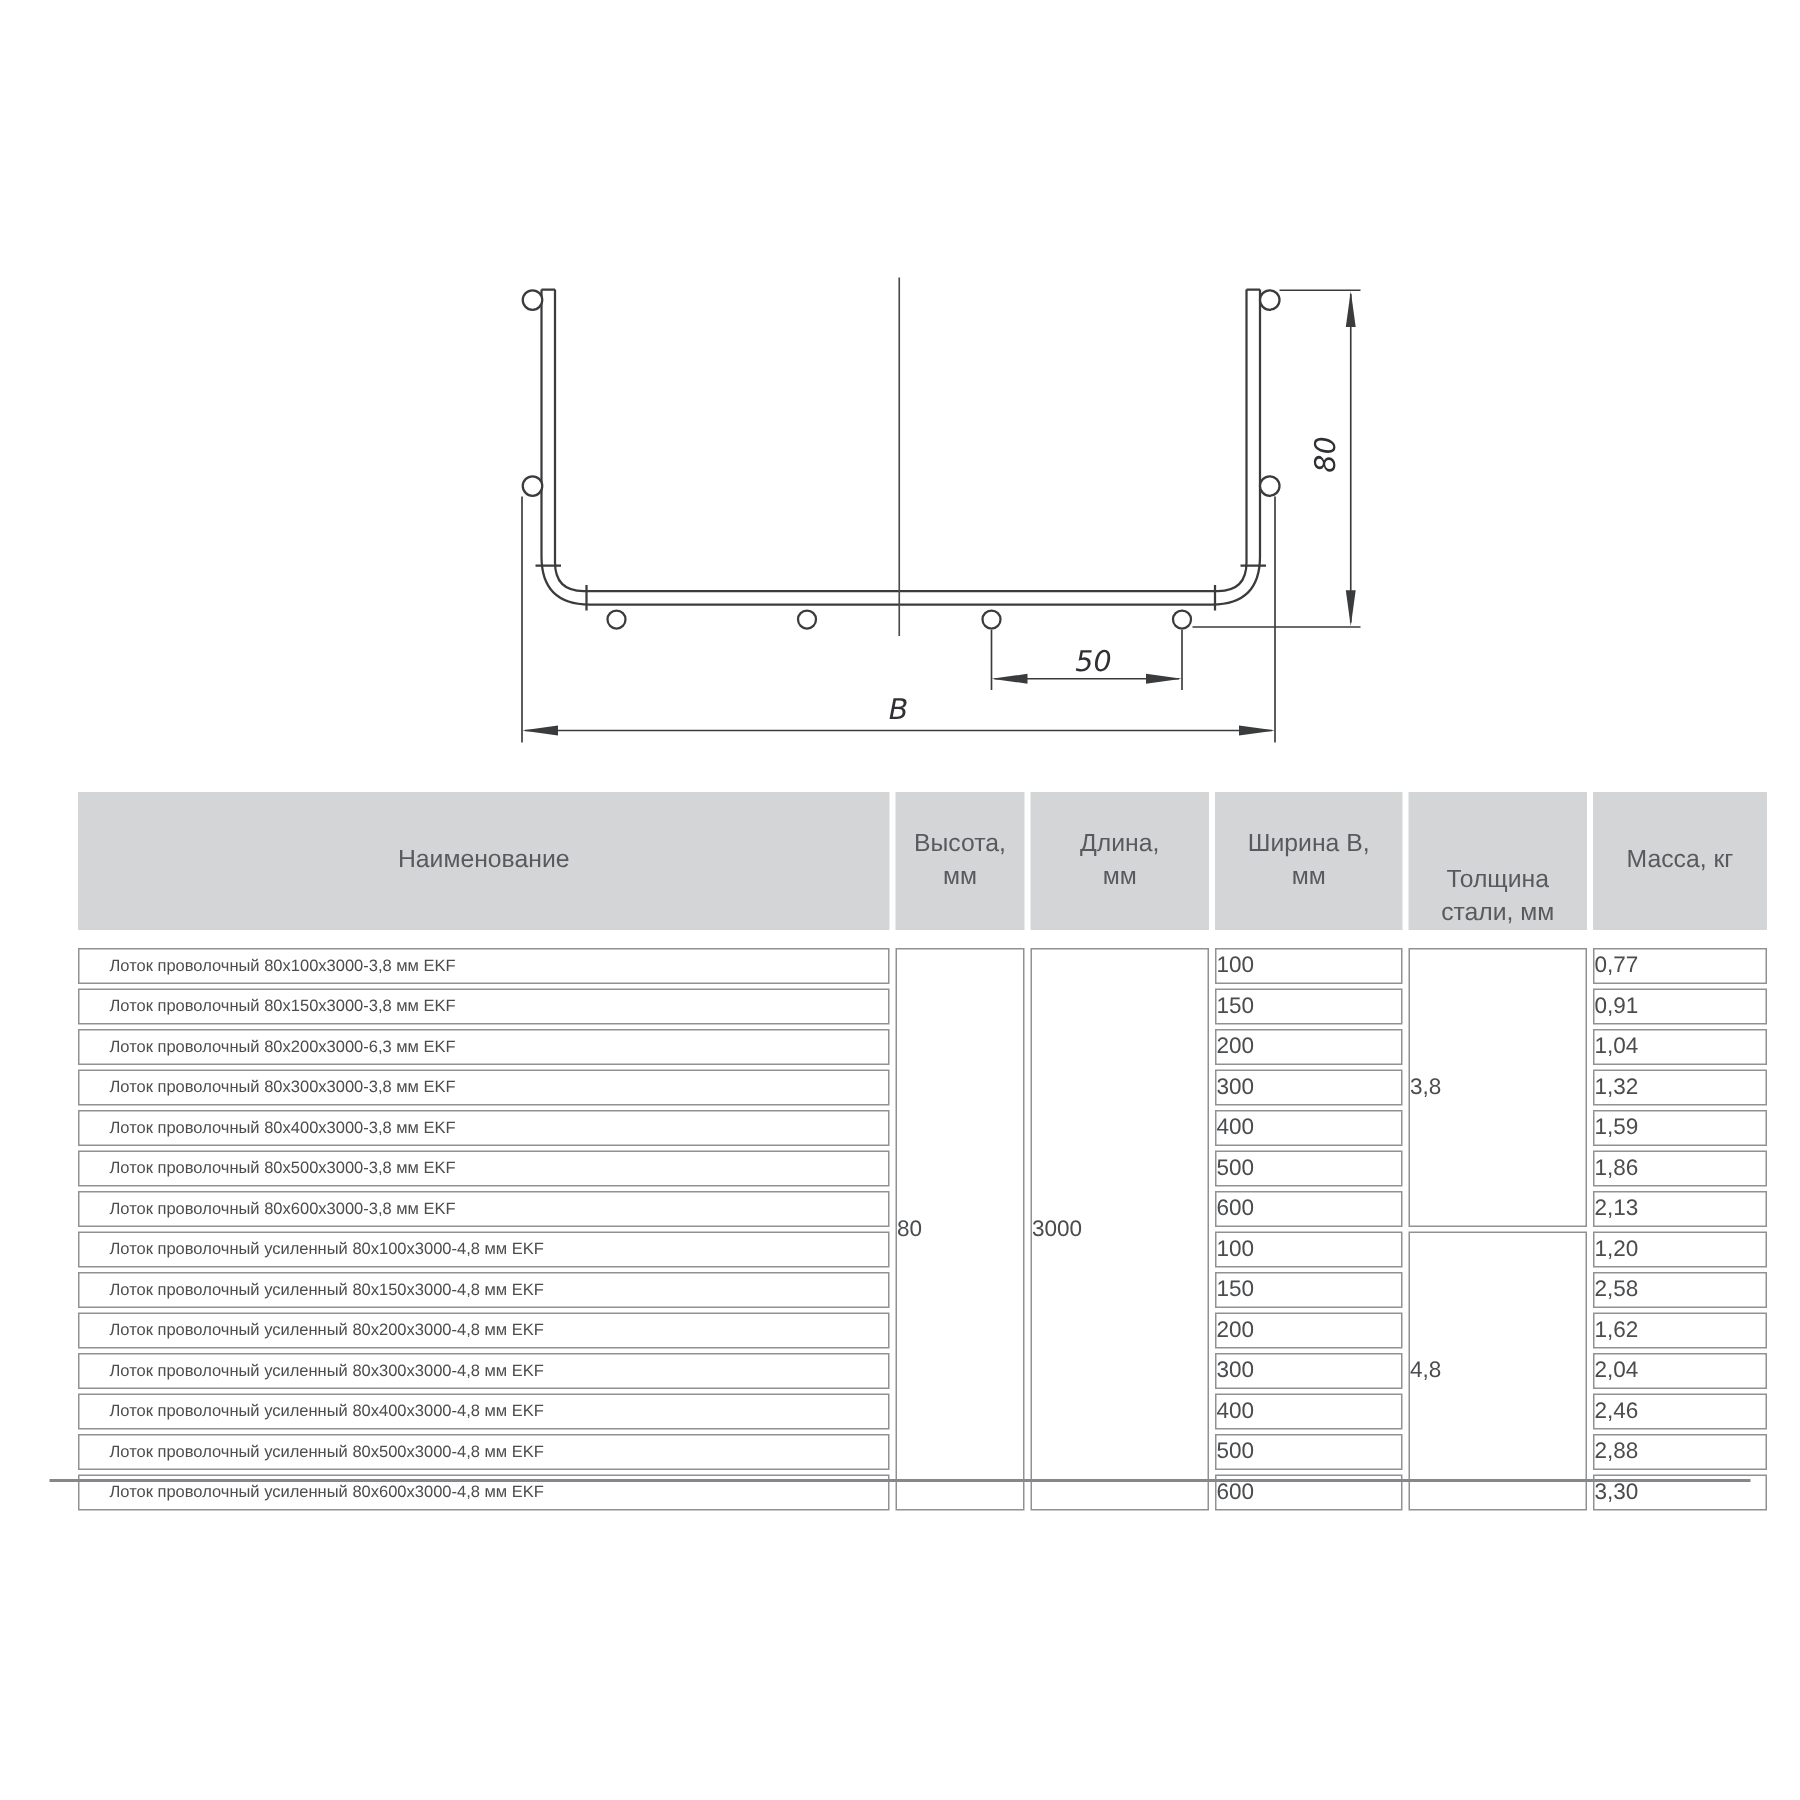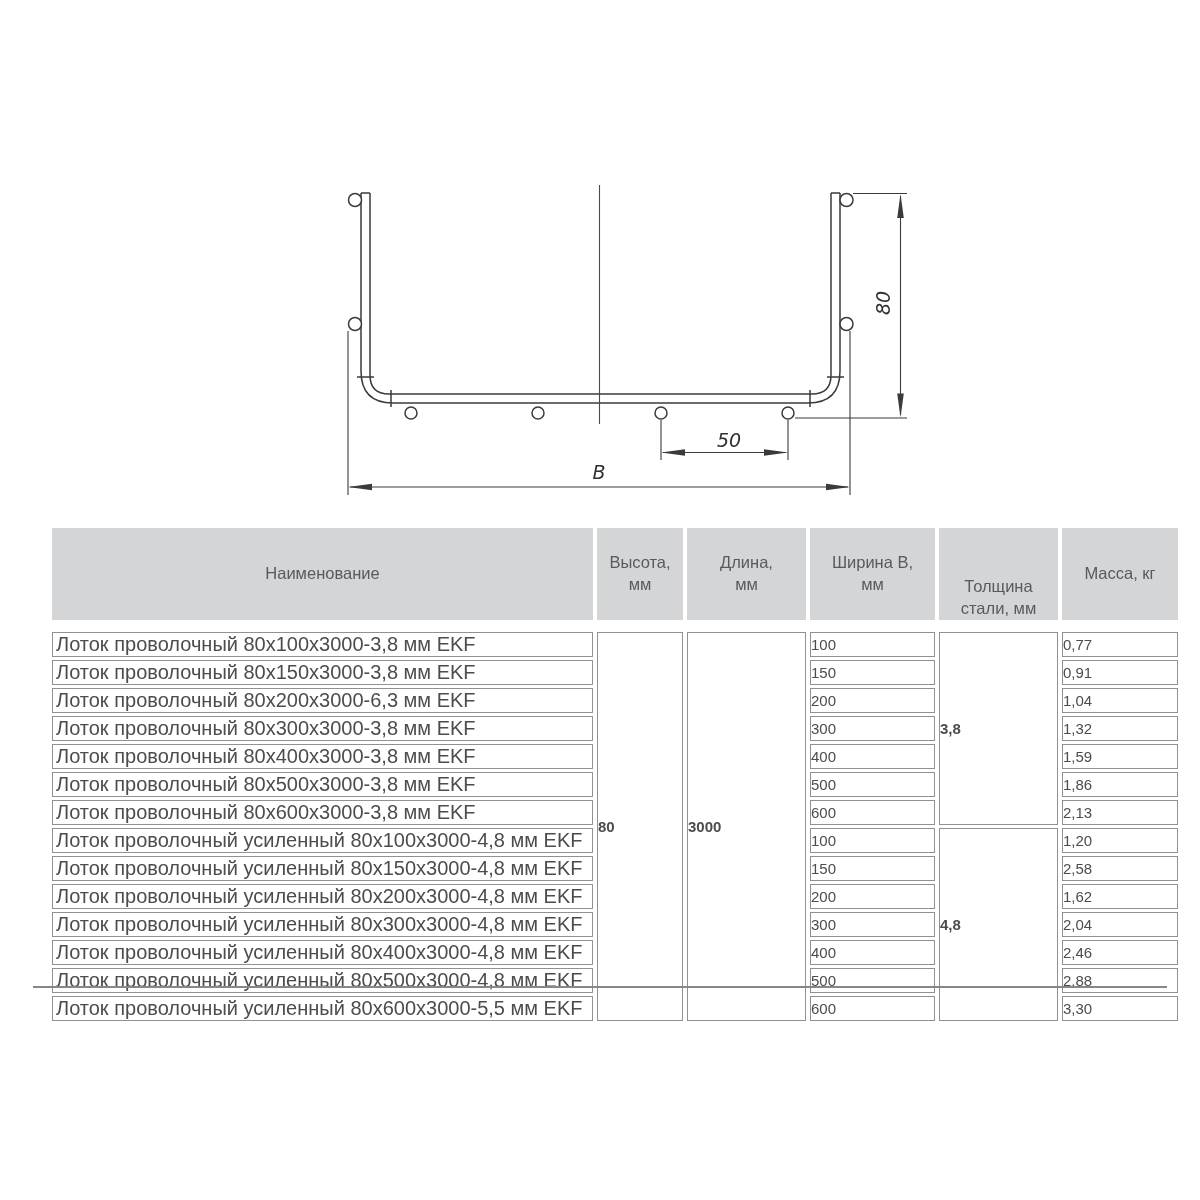--- a/index.html
+++ b/index.html
@@ -31,22 +31,22 @@
   .hw-height{max-width:72px;}
   .hw-length{max-width:62px;}
   .hw-width{max-width:100px;}
   .hw-thick{max-width:92px;margin-top:48px;}
   tr.spacer td{border:none;height:6px;padding:0;background:transparent;}
   td{
     border:1px solid #8f9193;background:#ffffff;height:22px;padding:0;
     color:#4b4c4e;font-size:15px;vertical-align:middle;
     overflow:hidden;white-space:nowrap;
   }
-  td.name{text-align:left;padding-left:3px;font-size:20px;}
-  td.merged{font-size:15px;font-weight:bold;}
+  td.name{text-align:left;padding-left:20px;font-size:11px;}
+  td.merged{font-size:15px;}
   #bottom-rule{position:absolute;left:33px;top:986px;width:1134px;height:0;
     border-bottom:2px solid #85878a;}
 </style>
 </head>
 <body>
 
 <svg id="drawing" width="1200" height="515" viewBox="0 0 1200 515" xmlns="http://www.w3.org/2000/svg">
 
   <g>
     <path class="wire" d="M 361 193 L 361 371 Q 361 403 393 403 L 808 403 Q 840 403 840 371 L 840 193"></path>
@@ -178,20 +178,20 @@
       <td class="name">Лоток проволочный усиленный 80х400х3000-4,8 мм EKF</td>
       <td>400</td>
       <td>2,46</td>
     </tr>
     <tr>
       <td class="name">Лоток проволочный усиленный 80х500х3000-4,8 мм EKF</td>
       <td>500</td>
       <td>2,88</td>
     </tr>
     <tr>
-      <td class="name">Лоток проволочный усиленный 80х600х3000-5,5 мм EKF</td>
+      <td class="name">Лоток проволочный усиленный 80х600х3000-4,8 мм EKF</td>
       <td>600</td>
       <td>3,30</td>
     </tr>
   </tbody>
 </table>
 </div>
 <div id="bottom-rule"></div>
 
 </body></html>

